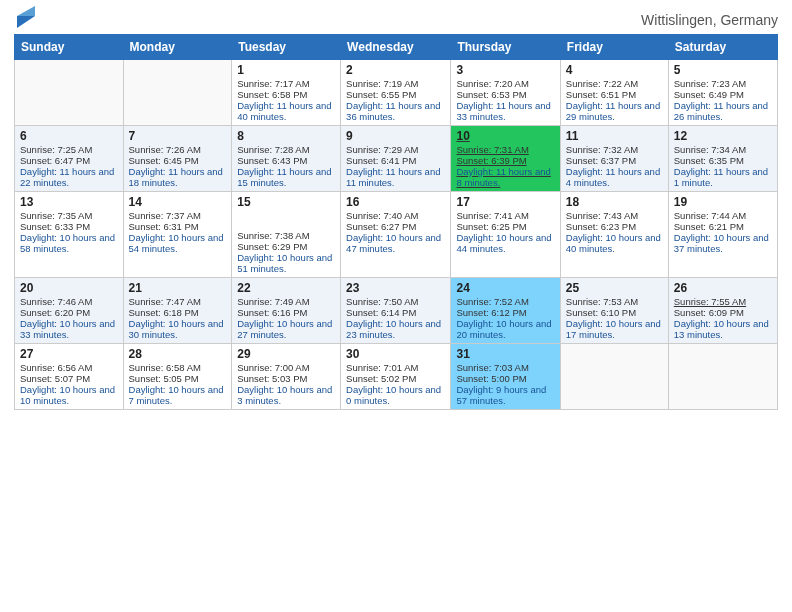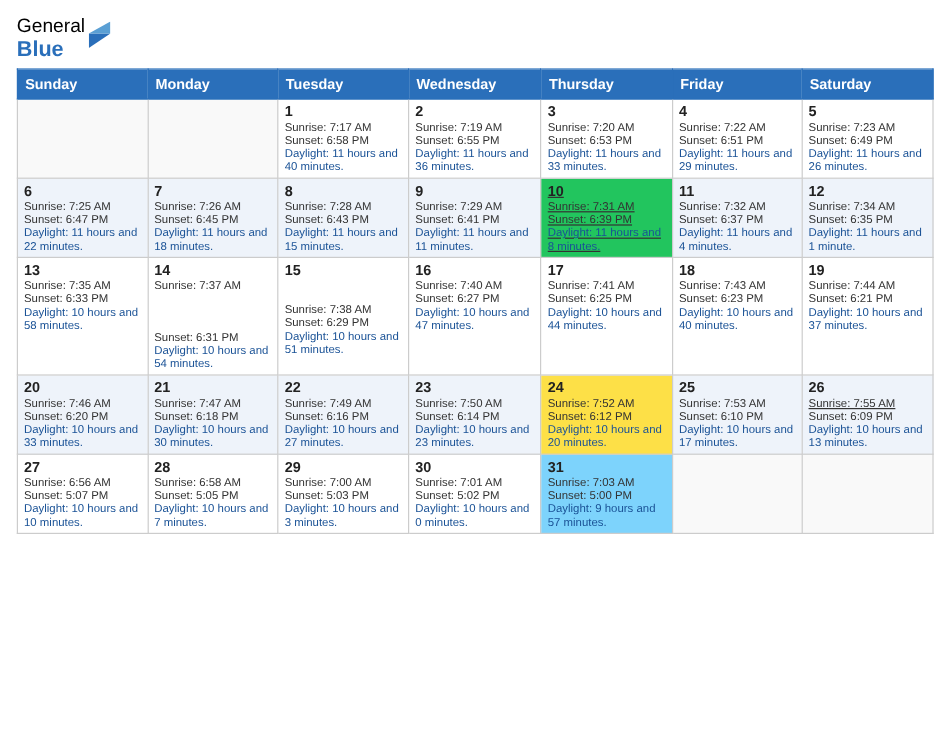--- a/index.html
+++ b/index.html
@@ -99,30 +99,27 @@
     .daylight-label {
       color: #1a5296;
     }
   </style>
 </head>
 <body>
 
 <div class="page">
   <div class="header">
     <div class="logo">
-      <div class="logo-text">
-        <span>General</span>
-        <span class="logo-blue">Blue</span>
-      </div>
       <svg class="logo-icon" viewBox="0 0 18 22" xmlns="http://www.w3.org/2000/svg">
         <polygon points="0,22 18,10 0,10" fill="#2a6fba"></polygon>
         <polygon points="0,10 18,0 18,10" fill="#5a9fd4"></polygon>
       </svg>
     </div>
     <div class="title-block">
+      <div class="location">Wittislingen, Germany</div>
     </div>
   </div>
 
   <table class="calendar">
     <thead>
       <tr>
         <th>Sunday</th>
         <th>Monday</th>
         <th>Tuesday</th>
         <th>Wednesday</th>
@@ -213,21 +210,21 @@
         <tr>
           <td style="background: rgb(255, 255, 255);">
             <span class="day-number">13</span>
             <span style="display: block;">Sunrise: 7:35 AM</span>
             <span style="display: block;">Sunset: 6:33 PM</span>
             <span class="daylight-label" style="display: block;">Daylight: 10 hours and 58 minutes.</span>
           </td>
           <td style="background: rgb(255, 255, 255);">
             <span class="day-number">14</span>
             <span style="display: block;">Sunrise: 7:37 AM</span>
-            <span style="display: block; margin-top: 32px;">Sunset: 6:31 PM</span>
+            <span style="display: block;">Sunset: 6:31 PM</span>
             <span class="daylight-label" style="display: block;">Daylight: 10 hours and 54 minutes.</span>
           </td>
           <td style="background: rgb(255, 255, 255);">
             <span class="day-number">15</span>
             <span style="display: block; margin-top: 21px;">Sunrise: 7:38 AM</span>
             <span style="display: block;">Sunset: 6:29 PM</span>
             <span class="daylight-label" style="display: block;">Daylight: 10 hours and 51 minutes.</span>
           </td>
           <td style="background: rgb(255, 255, 255);">
             <span class="day-number">16</span>
@@ -272,21 +269,21 @@
             <span style="display: block;">Sunrise: 7:49 AM</span>
             <span style="display: block;">Sunset: 6:16 PM</span>
             <span class="daylight-label" style="display: block;">Daylight: 10 hours and 27 minutes.</span>
           </td>
           <td style="background: rgb(238, 243, 250);">
             <span class="day-number">23</span>
             <span style="display: block;">Sunrise: 7:50 AM</span>
             <span style="display: block;">Sunset: 6:14 PM</span>
             <span class="daylight-label" style="display: block;">Daylight: 10 hours and 23 minutes.</span>
           </td>
-          <td style="background: #fde047;">
+          <td style="background: #7dd3fc;">
             <span class="day-number">24</span>
             <span style="display: block;">Sunrise: 7:52 AM</span>
             <span style="display: block;">Sunset: 6:12 PM</span>
             <span class="daylight-label" style="display: block;">Daylight: 10 hours and 20 minutes.</span>
           </td>
           <td style="background: rgb(238, 243, 250);">
             <span class="day-number">25</span>
             <span style="display: block;">Sunrise: 7:53 AM</span>
             <span style="display: block;">Sunset: 6:10 PM</span>
             <span class="daylight-label" style="display: block;">Daylight: 10 hours and 17 minutes.</span>

